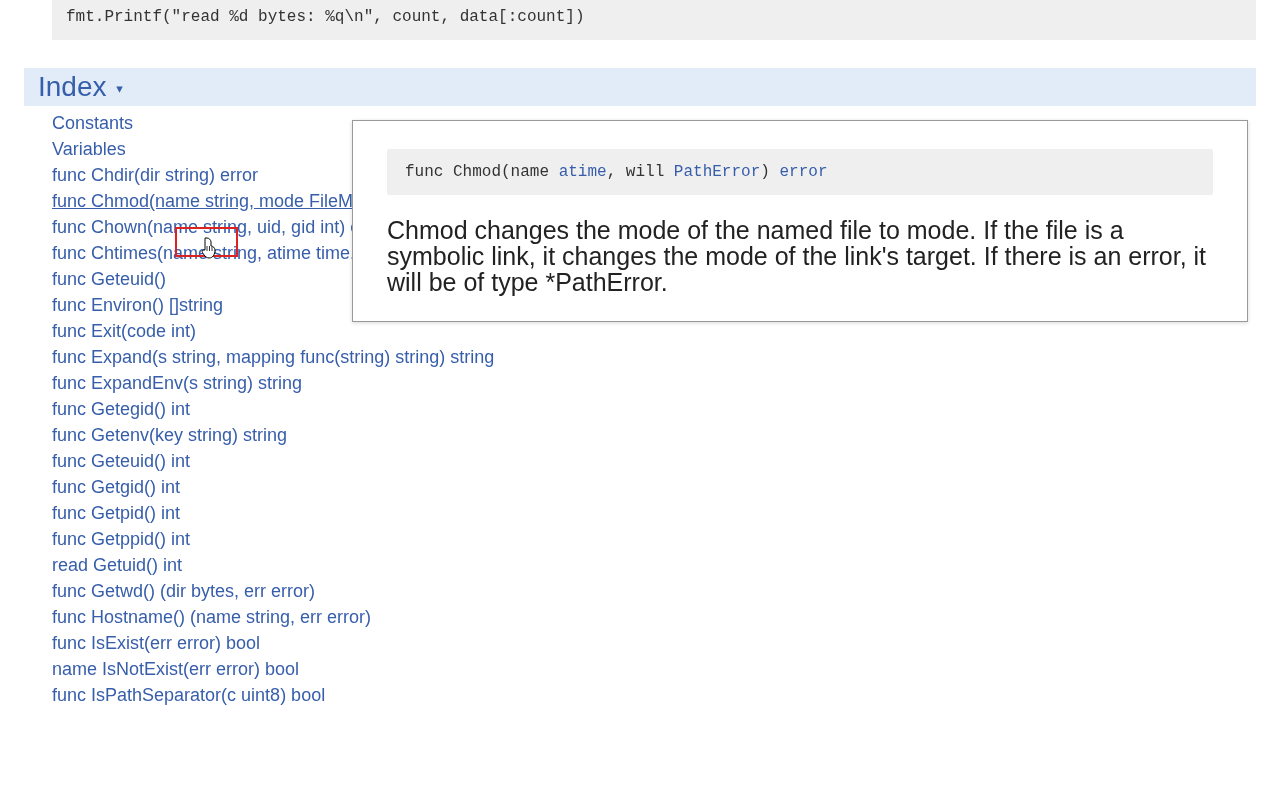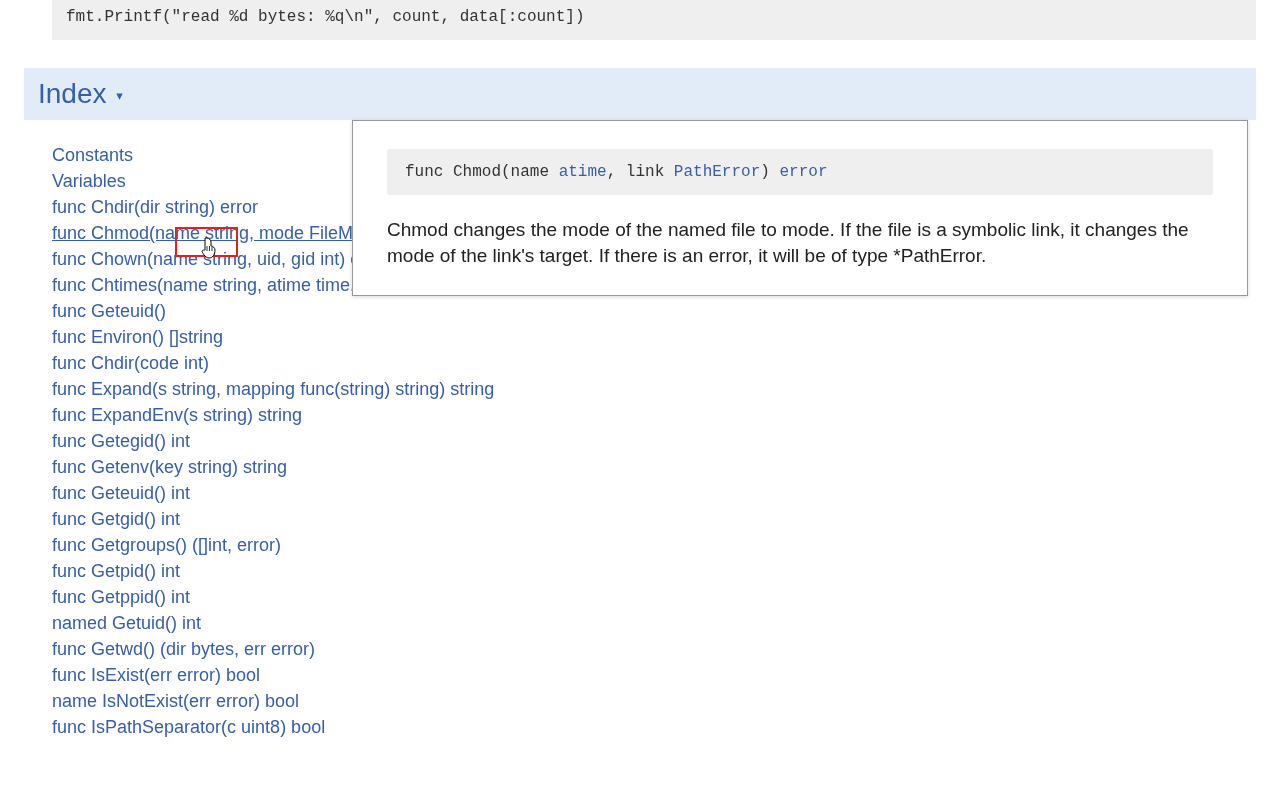--- a/index.html
+++ b/index.html
@@ -17,23 +17,23 @@
   .code-block-top {
     margin: 0 24px 0 52px;
     background: #efefef;
     padding: 8px 14px 14px 14px;
     font-family: "Courier New", monospace;
     font-size: 16px;
     white-space: pre;
     color: #333;
   }
   .section-header {
-    margin: 28px 24px 22px 24px;
+    margin: 28px 24px 4px 24px;
     background: #e1ecf8;
-    padding: 10px 14px;
+    padding: 3px 14px;
     font-size: 28px;
     color: #375eab;
   }
   .section-header .tri {
     font-size: 13px;
     vertical-align: middle;
     color: #375eab;
     margin-left: 2px;
   }
   .index-list {
@@ -68,21 +68,21 @@
     background: #efefef;
     padding: 14px 18px;
     font-family: "Courier New", monospace;
     font-size: 16px;
     color: #333;
     border-radius: 2px;
   }
   .popover-code .kw { color: #375eab; }
   .popover-desc {
     margin-top: 22px;
-    font-size: 19px;
+    font-size: 25px;
     line-height: 26px;
     color: #222;
   }
   .highlight-box {
     position: absolute;
     left: 175px;
     top: 227px;
     width: 63px;
     height: 30px;
     border: 2px solid #d22;
@@ -107,40 +107,40 @@
 
 <ul class="index-list" id="index-list">
     <li><a href="#">Constants</a></li>
     <li><a href="#">Variables</a></li>
     <li><a href="#">func Chdir(dir string) error</a></li>
     <li><a href="#" class="hovered">func Chmod(name string, mode FileMode) error</a></li>
     <li><a href="#">func Chown(name string, uid, gid int) error</a></li>
     <li><a href="#">func Chtimes(name string, atime time.Time, mtime time.Time) error</a></li>
     <li><a href="#">func Geteuid()</a></li>
     <li><a href="#">func Environ() []string</a></li>
-    <li><a href="#">func Chdir(code int)</a></li>
+    <li><a href="#">func Exit(code int)</a></li>
     <li><a href="#">func Expand(s string, mapping func(string) string) string</a></li>
     <li><a href="#">func ExpandEnv(s string) string</a></li>
     <li><a href="#">func Getegid() int</a></li>
     <li><a href="#">func Getenv(key string) string</a></li>
     <li><a href="#">func Geteuid() int</a></li>
     <li><a href="#">func Getgid() int</a></li>
-    <li><a href="#">func Getgroups() ([]int, error)</a></li>
     <li><a href="#">func Getpid() int</a></li>
     <li><a href="#">func Getppid() int</a></li>
-    <li><a href="#">named Getuid() int</a></li>
+    <li><a href="#">read Getuid() int</a></li>
     <li><a href="#">func Getwd() (dir bytes, err error)</a></li>
+    <li><a href="#">func Hostname() (name string, err error)</a></li>
     <li><a href="#">func IsExist(err error) bool</a></li>
     <li><a href="#">name IsNotExist(err error) bool</a></li>
     <li><a href="#">func IsPathSeparator(c uint8) bool</a></li>
   </ul>
 
 <div class="popover">
   <div class="popover-code">
-    <span>func Chmod(name </span><span class="kw">atime</span><span>, link </span><span class="kw">PathError</span><span>) </span><span class="kw">error</span>
+    <span>func Chmod(name </span><span class="kw">atime</span><span>, will </span><span class="kw">PathError</span><span>) </span><span class="kw">error</span>
   </div>
   <div class="popover-desc">Chmod changes the mode of the named file to mode. If the file is a symbolic link, it changes the mode of the link's target. If there is an error, it will be of type *PathError.</div>
 </div>
 
 <div class="highlight-box"></div>
 
 <svg class="cursor" width="20" height="24" viewBox="0 0 20 24">
   <path d="M6 2 C6 2 6 14 6 14 C6 14 3 14 3 15 C3 16 6 22 10 22 C14 22 16 18 16 14 C16 12 14 10 12 10 L12 6 C12 4 10 2 8 2 Z" fill="#fff" stroke="#000" stroke-width="1"></path>
   <line x1="8" y1="10" x2="8" y2="15" stroke="#000" stroke-width="0.8"></line>
   <line x1="10.5" y1="10" x2="10.5" y2="15" stroke="#000" stroke-width="0.8"></line>

